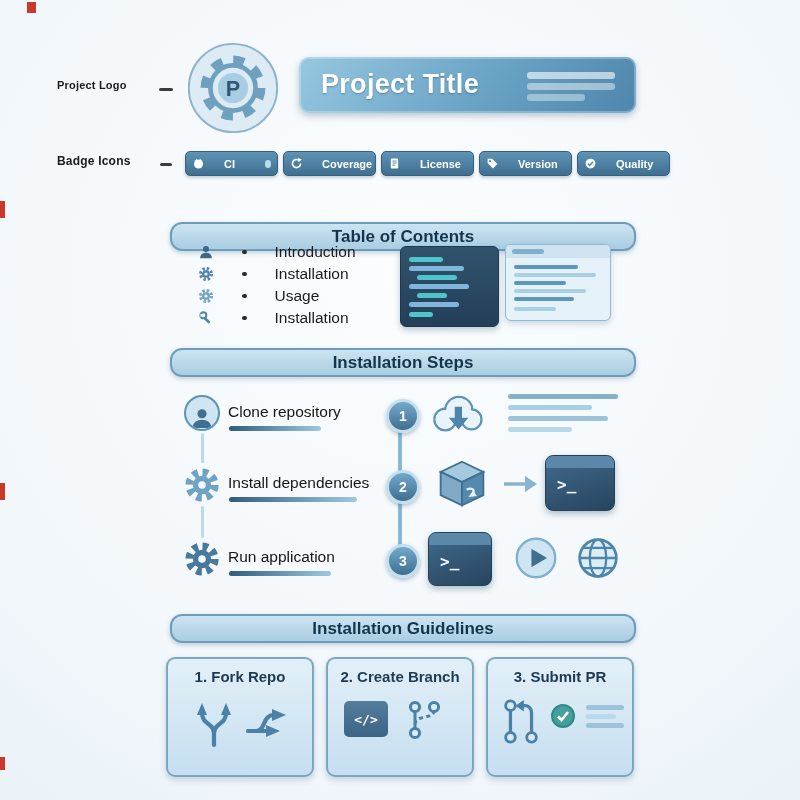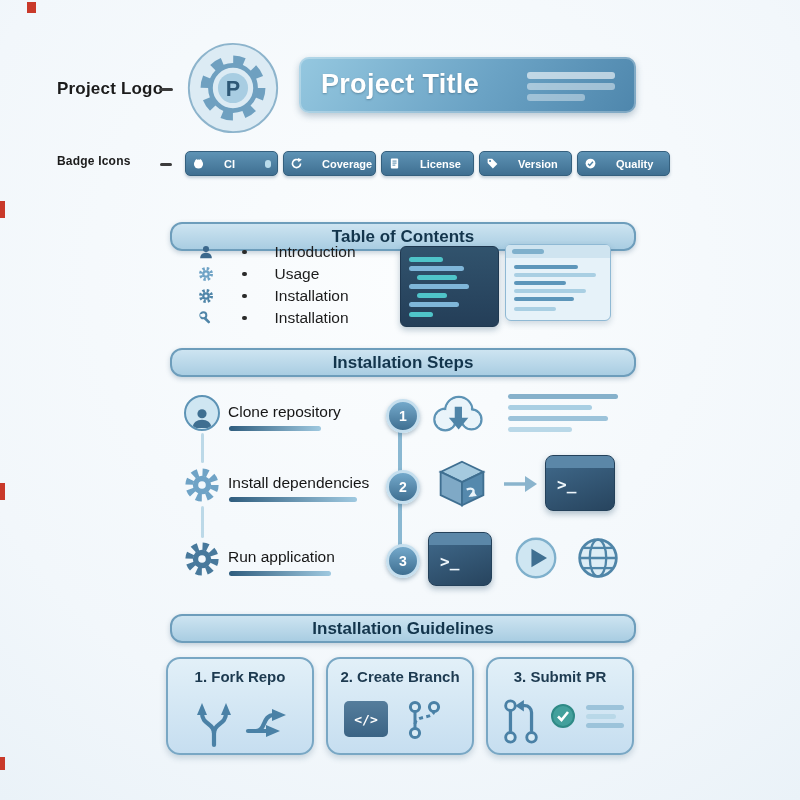--- a/index.html
+++ b/index.html
@@ -3,21 +3,21 @@
 <meta charset="utf-8">
 <style>
   html,body{margin:0;padding:0;background:#fff;}
   #canvas{
     position:relative;width:800px;height:800px;overflow:hidden;
     background:radial-gradient(circle at 50% 35%, #fbfdfe 0%, #f2f7fb 70%, #eaf2f8 100%);
     font-family:"Liberation Sans", sans-serif;
   }
   .abs{position:absolute;}
   .bar{position:absolute;height:5px;border-radius:3px;display:block;}
-  .label-txt{position:absolute;font-size:17px;font-weight:600;color:#1b1b1b;letter-spacing:.2px;}
+  .label-txt{position:absolute;font-size:11px;font-weight:600;color:#1b1b1b;letter-spacing:.2px;}
   .connector{position:absolute;height:2.5px;background:#3c3c3c;border-radius:2px;}
   .artifact{position:absolute;background:#c9392a;}
 
   
   #title-banner{
     position:absolute;left:299px;top:57px;width:337px;height:56px;border-radius:10px;
     background:linear-gradient(125deg,#95c8e0 0%,#6ba3c5 55%,#4e86ac 100%);
     box-shadow:0 3px 7px rgba(40,80,110,.3), inset 0 0 0 2px rgba(255,255,255,.28);
   }
   #title-banner .ttl{
@@ -87,21 +87,21 @@
     position:absolute;border-radius:8px;overflow:hidden;
     background:linear-gradient(160deg,#416b8d,#27445e);
     border:1.5px solid #24415a;box-sizing:border-box;
     box-shadow:0 3px 6px rgba(40,80,110,.35);
   }
   .term-bar{height:12px;background:#5b87a8;}
   .term-prompt{display:block;margin:7px 0 0 11px;font-family:"DejaVu Sans Mono", monospace;font-weight:bold;font-size:16px;color:#eef6fb;}
 
   
   .card{
-    position:absolute;top:657px;width:148px;height:98px;border-radius:14px;box-sizing:border-box;
+    position:absolute;top:657px;width:148px;height:120px;border-radius:9px;box-sizing:border-box;
     background:linear-gradient(180deg,#e2f0f8,#c6def0);
     border:2px solid #79a7c4;box-shadow:0 3px 6px rgba(40,80,110,.22);
   }
   .card .c-title{position:absolute;left:0;top:9px;width:100%;text-align:center;font-size:15px;font-weight:600;color:#1d3a50;}
   .code-box{
     position:absolute;left:16px;top:42px;width:44px;height:36px;border-radius:5px;
     background:linear-gradient(180deg,#557d9c,#3b6485);
     display:flex;align-items:center;justify-content:center;
     color:#fff;font-size:13px;font-weight:bold;font-family:"DejaVu Sans Mono", monospace;
   }
@@ -198,35 +198,35 @@
     <div class="toc-item">
       <svg width="16" height="16" viewBox="0 0 22 22">
         <circle cx="11" cy="7" r="4.2" fill="#3c688c"></circle>
         <path d="M3 19.5c0-5 3.5-7.5 8-7.5s8 2.5 8 7.5z" fill="#3c688c"></path>
       </svg>
       <span class="dot"></span>
       <span class="t-label">Introduction</span>
     </div>
     <div class="toc-item">
       <svg width="16" height="16" viewBox="0 0 24 24">
+        <circle cx="12" cy="12" r="8" fill="none" stroke="#4f85a8" stroke-width="5" stroke-dasharray="3.4 2.9"></circle>
+        <circle cx="12" cy="12" r="5.8" fill="#4f85a8"></circle>
+          <circle cx="12" cy="12" r="2.4" fill="#f2f8fc"></circle>
+      </svg>
+      <span class="dot"></span>
+      <span class="t-label">Installation</span>
+    </div>
+    <div class="toc-item">
+      <svg width="16" height="16" viewBox="0 0 24 24">
         <circle cx="12" cy="12" r="8" fill="none" stroke="#6fa3c6" stroke-width="5" stroke-dasharray="3.4 2.9"></circle>
         <circle cx="12" cy="12" r="5.8" fill="#6fa3c6"></circle>
           <circle cx="12" cy="12" r="2.4" fill="#f2f8fc"></circle>
       </svg>
       <span class="dot"></span>
       <span class="t-label">Usage</span>
-    </div>
-    <div class="toc-item">
-      <svg width="16" height="16" viewBox="0 0 24 24">
-        <circle cx="12" cy="12" r="8" fill="none" stroke="#4f85a8" stroke-width="5" stroke-dasharray="3.4 2.9"></circle>
-        <circle cx="12" cy="12" r="5.8" fill="#4f85a8"></circle>
-          <circle cx="12" cy="12" r="2.4" fill="#f2f8fc"></circle>
-      </svg>
-      <span class="dot"></span>
-      <span class="t-label">Installation</span>
     </div>
     <div class="toc-item">
       <svg width="16" height="16" viewBox="0 0 24 24">
         <circle cx="8" cy="8" r="4.5" fill="none" stroke="#4f85a8" stroke-width="3"></circle>
         <rect x="3.6" y="6" width="5" height="3.8" fill="#f4f9fc"></rect>
         <rect x="11.5" y="10" width="4" height="11" rx="1.6" fill="#4f85a8" transform="rotate(-45 13.5 15.5)"></rect>
       </svg>
       <span class="dot"></span>
       <span class="t-label">Installation</span>
     </div>

